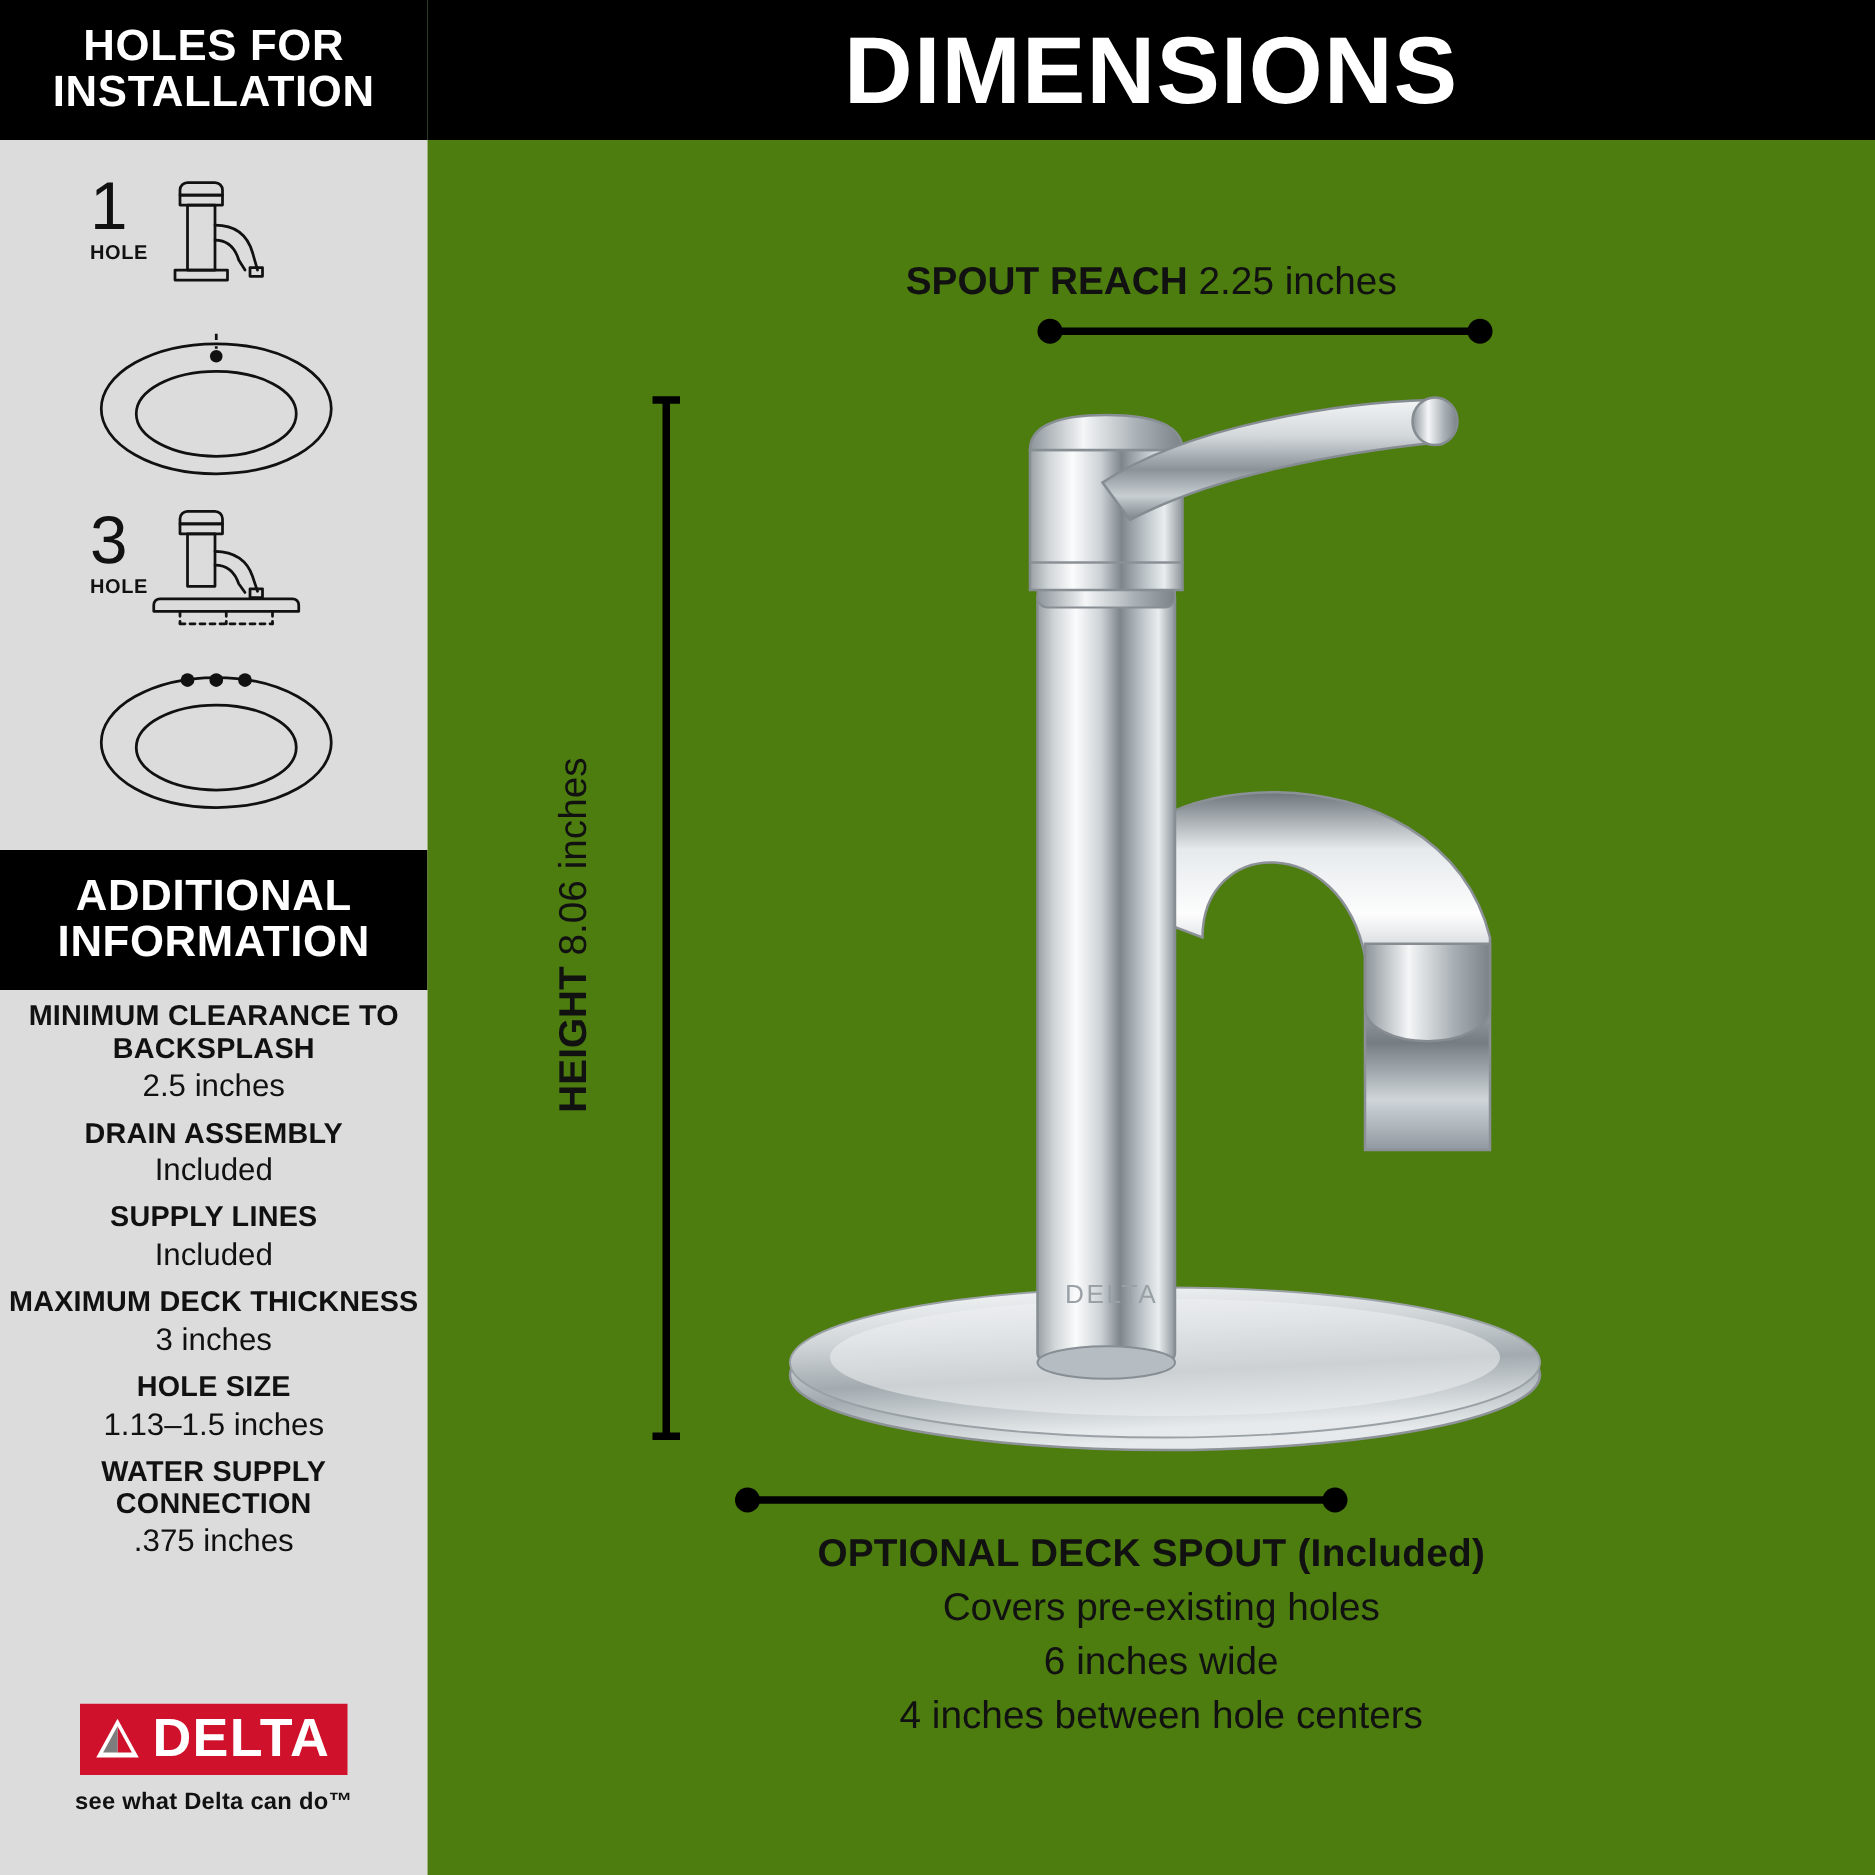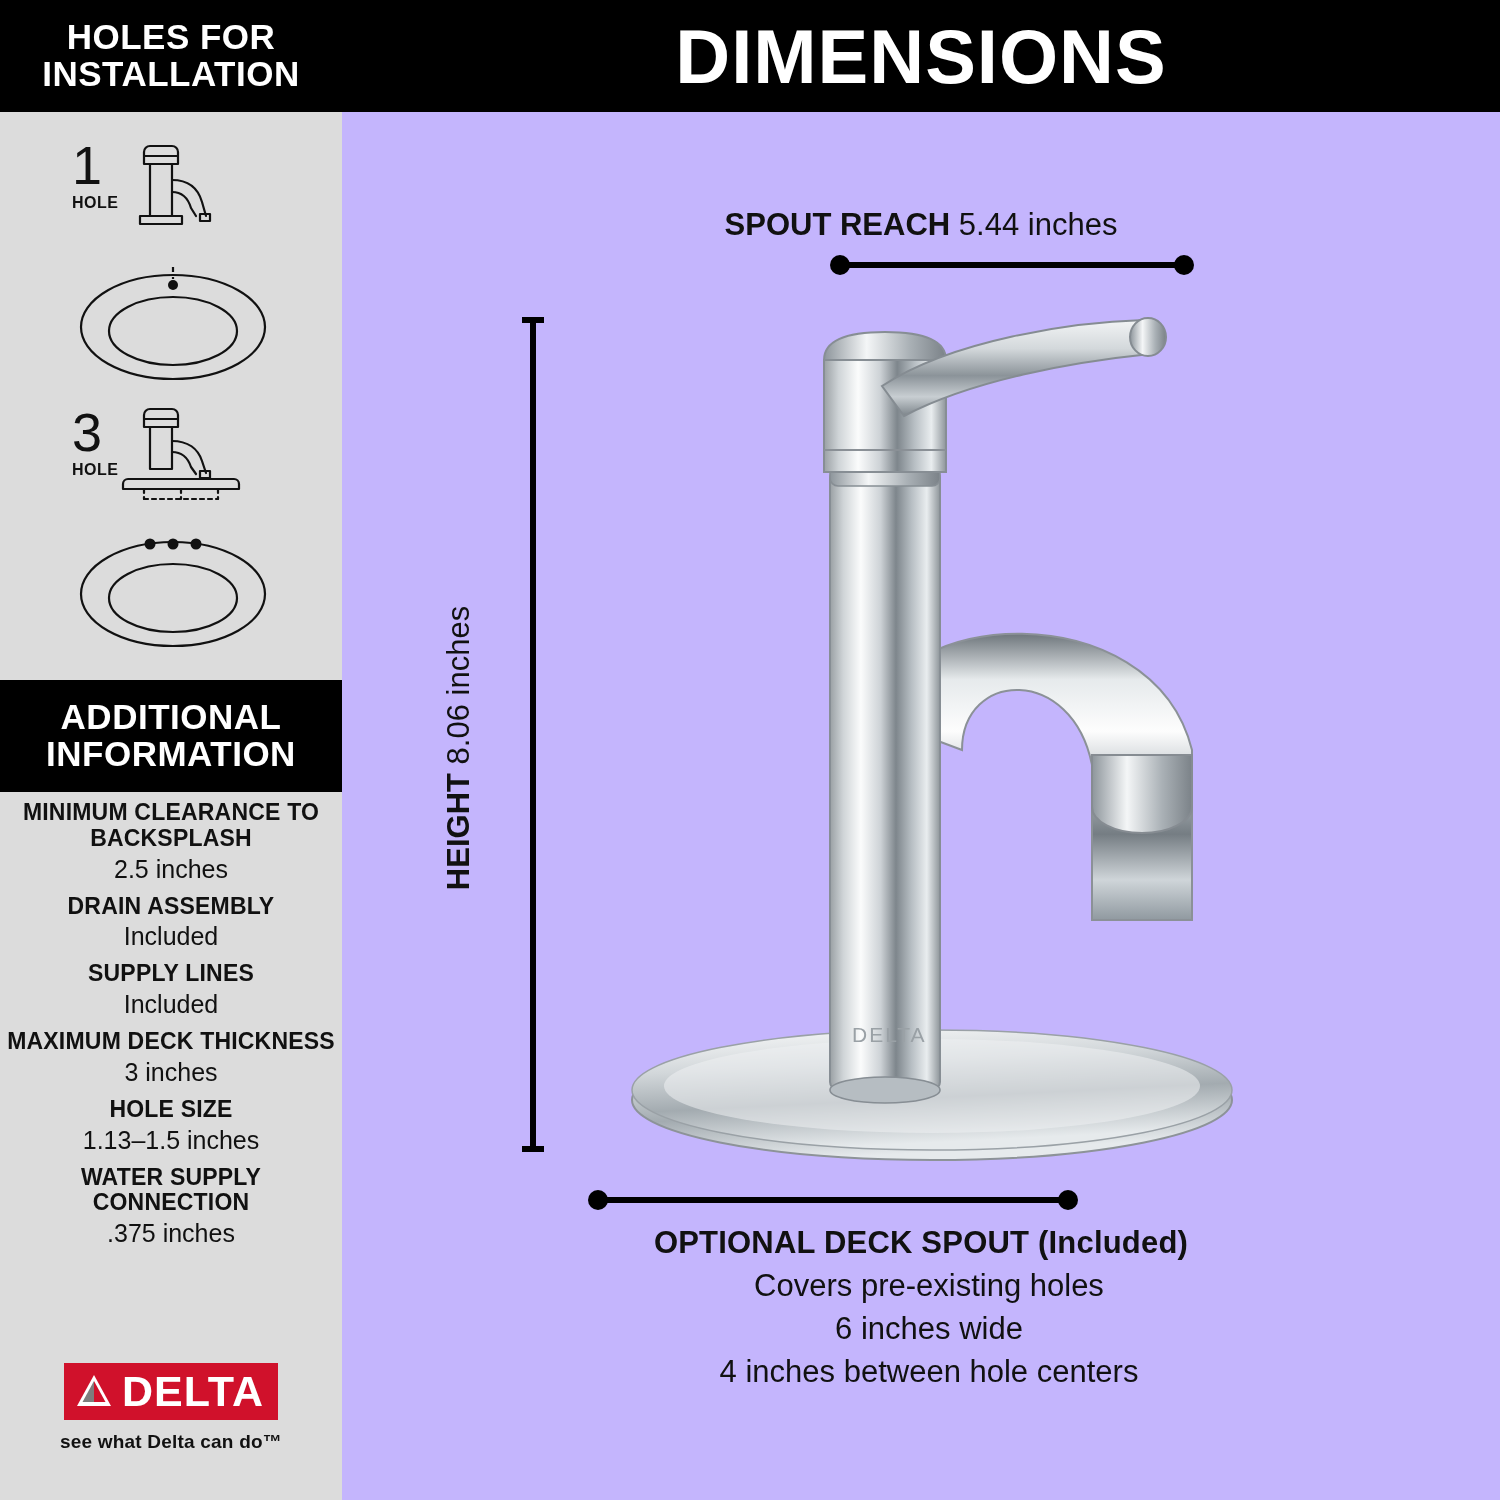--- a/index.html
+++ b/index.html
@@ -170,21 +170,21 @@
     letter-spacing: 0.2px;
   }
 
   
   #main {
     position: absolute;
     left: 342px;
     top: 0;
     width: 1158px;
     height: 1500px;
-    background: #c4b5fd;
+    background: #4d7c0f;
   }
   #main-header {
     position: absolute;
     left: 0;
     top: 0;
     width: 1158px;
     height: 112px;
     background: #000000;
     color: #ffffff;
     display: flex;
@@ -403,21 +403,21 @@
       <div id="delta-tag">see what Delta can do™</div>
     </div>
   </div>
 
   <div id="main">
 
     <div id="main-header">DIMENSIONS</div>
 
     <div id="spout-reach-label">
       <b>SPOUT REACH</b>
-      <span>5.44 inches</span>
+      <span>2.25 inches</span>
     </div>
     <div class="hline" id="spout-arrow-line"></div>
     <div class="dot" id="spout-dot-left"></div>
     <div class="dot" id="spout-dot-right"></div>
 
     <div class="vline" id="height-line"></div>
     <div class="cap-v" id="height-cap-top"></div>
     <div class="cap-v" id="height-cap-bottom"></div>
     <div id="height-label">
       <b>HEIGHT</b>

